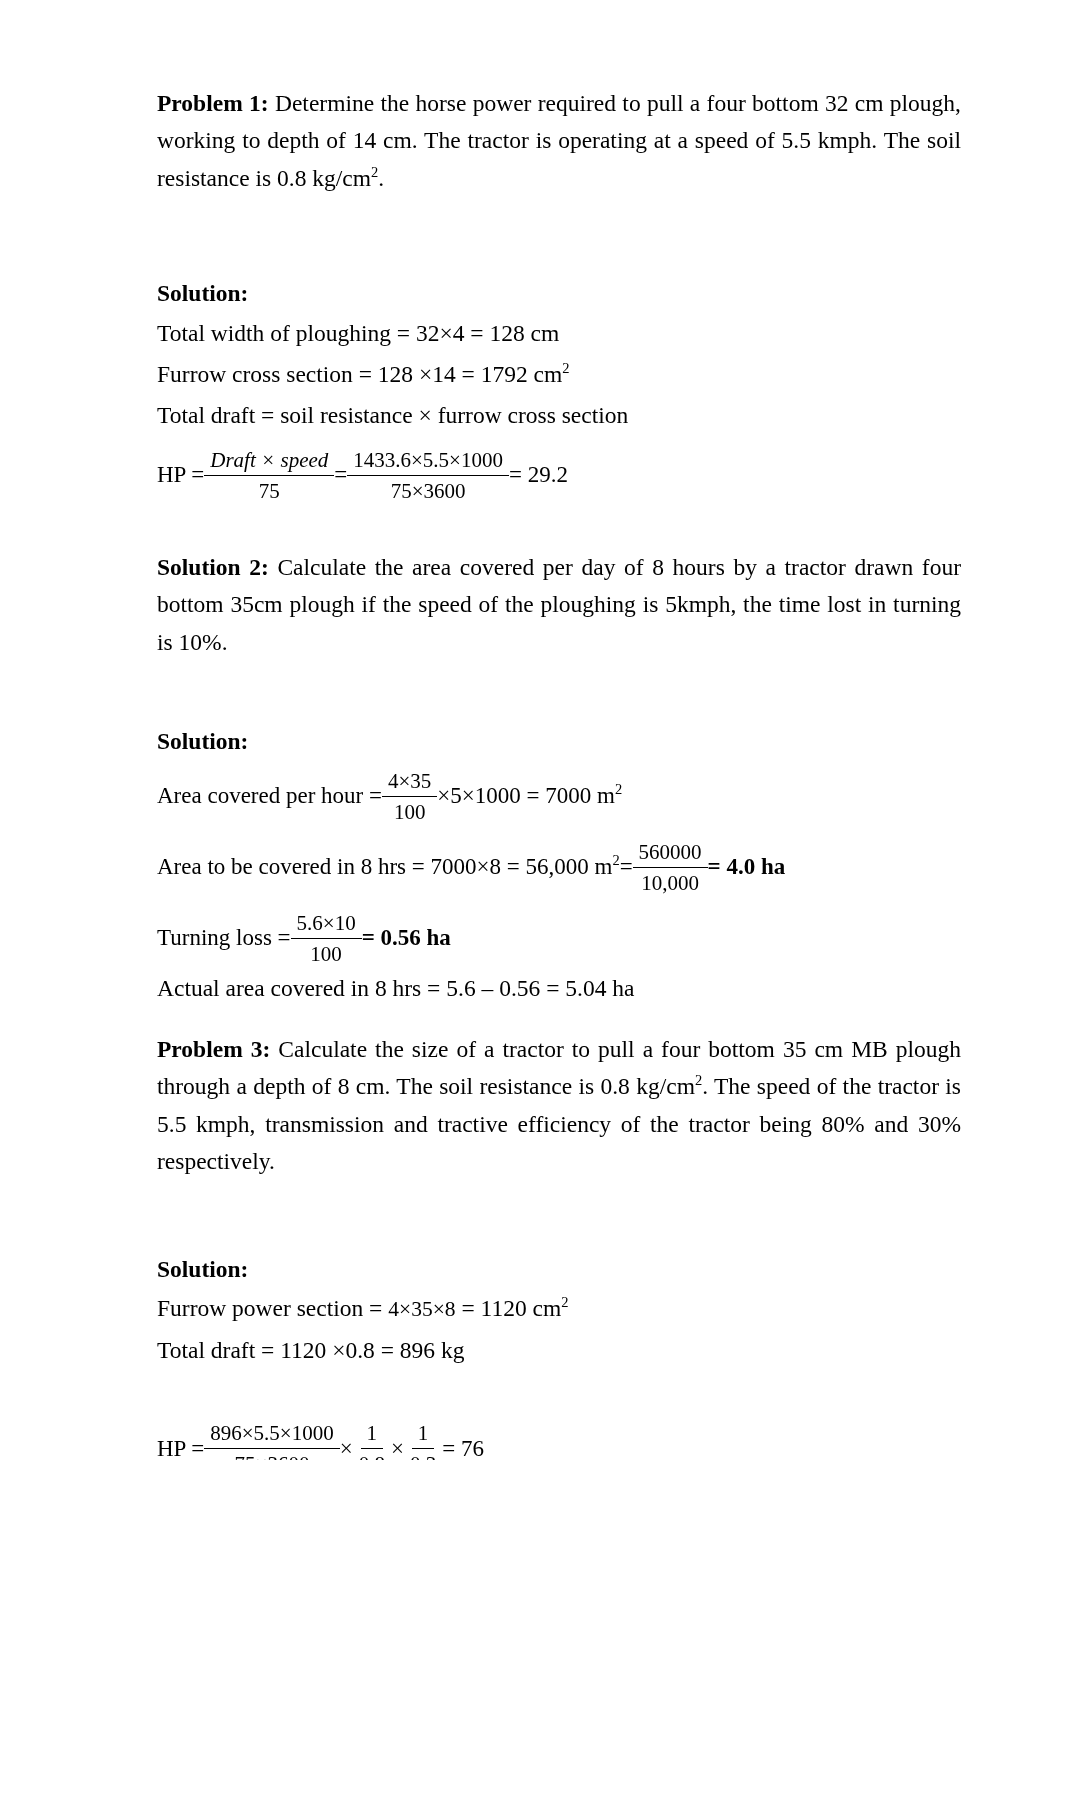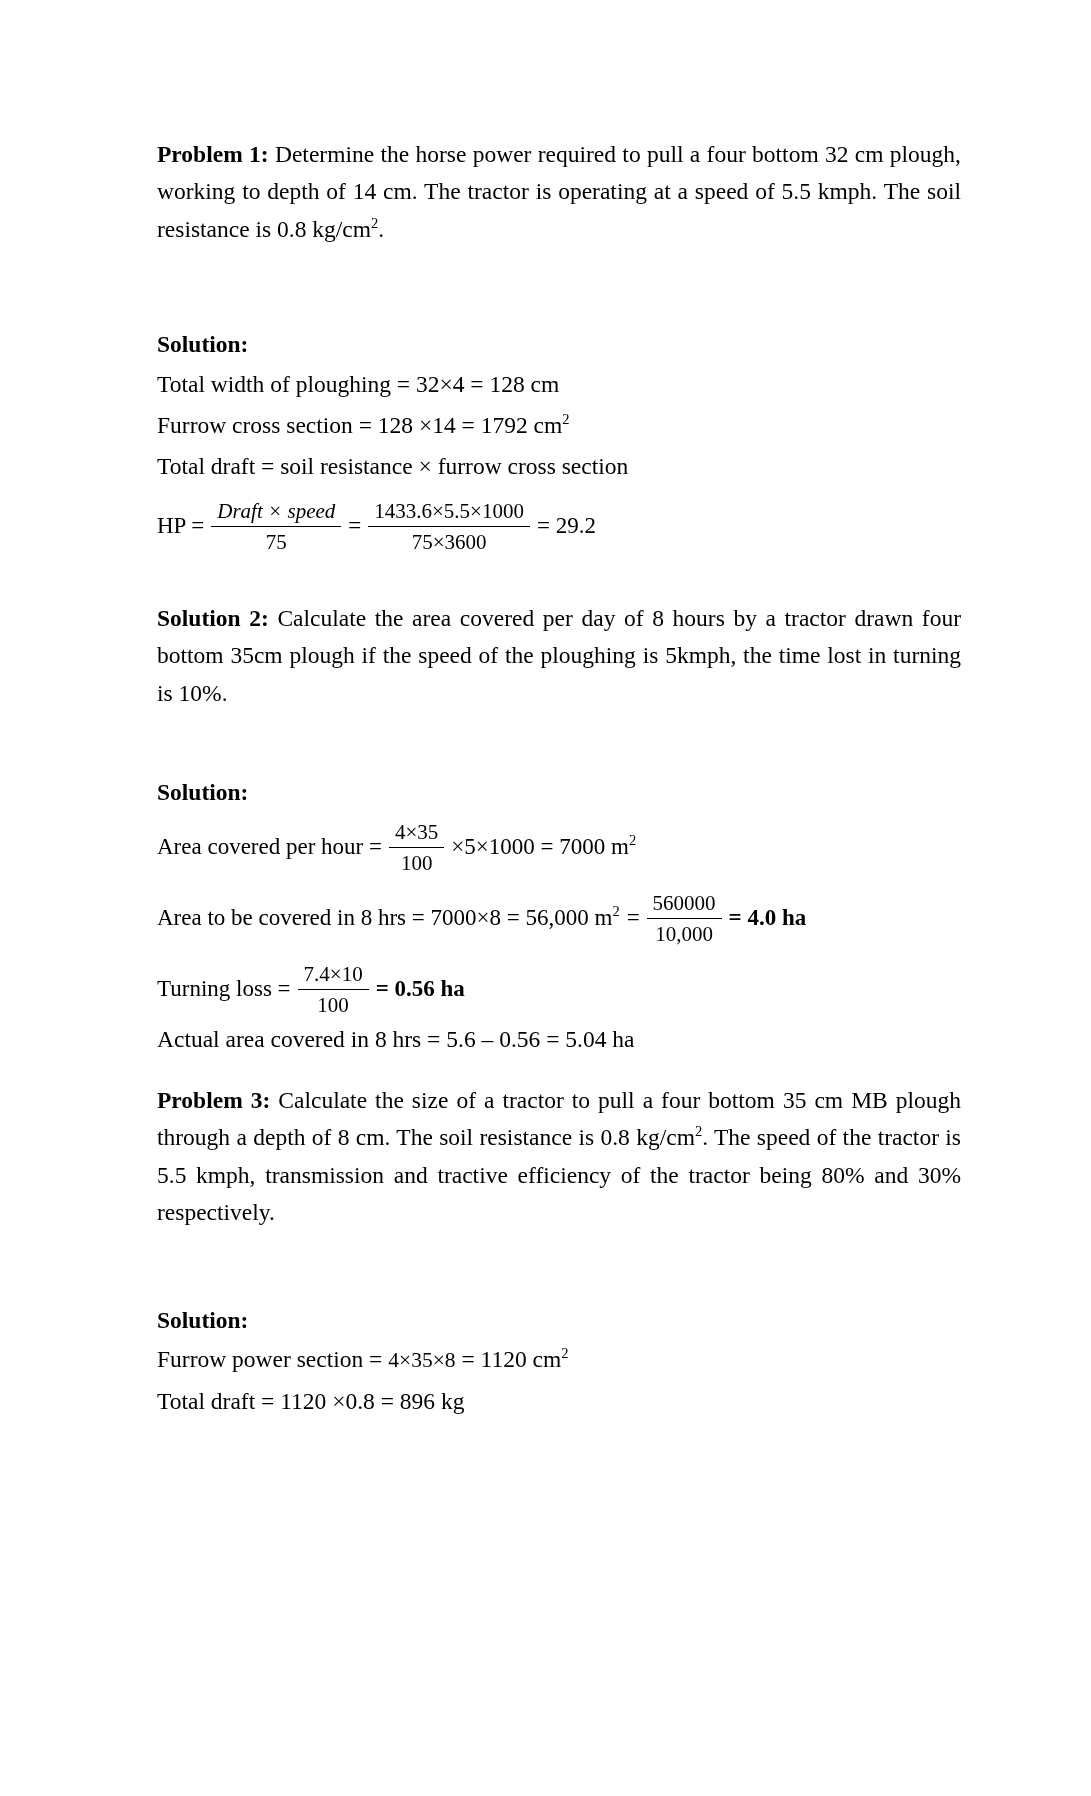--- a/index.html
+++ b/index.html
@@ -3,21 +3,21 @@
 <meta charset="utf-8">
 <style>
   html, body { margin: 0; padding: 0; background: #ffffff; }
   .page {
     position: relative;
     width: 1091px;
     height: 1460px;
     background: #ffffff;
     color: #000000;
     font-family: "Liberation Serif", "DejaVu Serif", serif;
-    padding: 112px 130px 0 157px;
+    padding: 61px 130px 0 157px;
     box-sizing: border-box;
     overflow: hidden;
   }
   .para {
     font-size: 23.5px;
     line-height: 37.5px;
     text-align: justify;
   }
   .b { font-weight: bold; }
   .sol-head {
@@ -32,21 +32,20 @@
   sup.s2 {
     font-size: 14.5px;
     line-height: 0;
     vertical-align: super;
   }
   .indented { padding-left: 95px; }
   .formula {
     display: flex;
     align-items: center;
     font-size: 23px;
-    gap: 7px;
   }
   .frac {
     display: inline-flex;
     flex-direction: column;
     align-items: center;
     text-align: center;
     font-size: 21px;
     line-height: 26px;
   }
   .frac .num {
@@ -125,21 +124,21 @@
     <span class="frac">
       <span class="num">560000</span>
       <span class="den">10,000</span>
     </span>
     <span class="b">= 4.0 ha</span>
   </div>
 
   <div class="formula" style="margin-top:12px">
     <span>Turning loss =</span>
     <span class="frac">
-      <span class="num">7.4×10</span>
+      <span class="num">5.6×10</span>
       <span class="den">100</span>
     </span>
     <span class="b">= 0.56 ha</span>
   </div>
 
   <div class="sline" style="">
     <span>Actual area covered in 8 hrs = 5.6 – 0.56 = 5.04 ha</span>
   </div>
 
   <p class="para" style="margin-top:22px">

